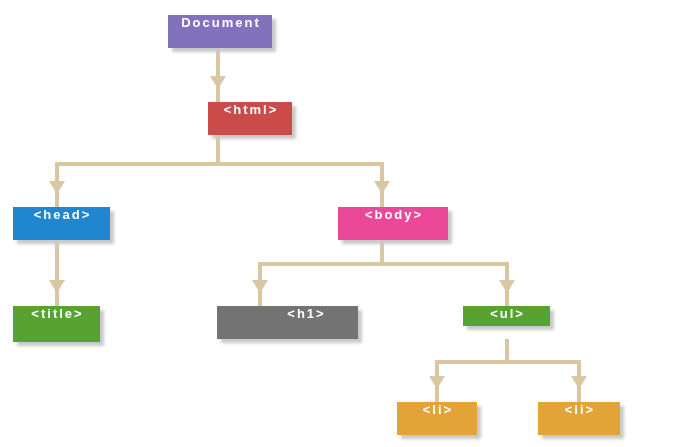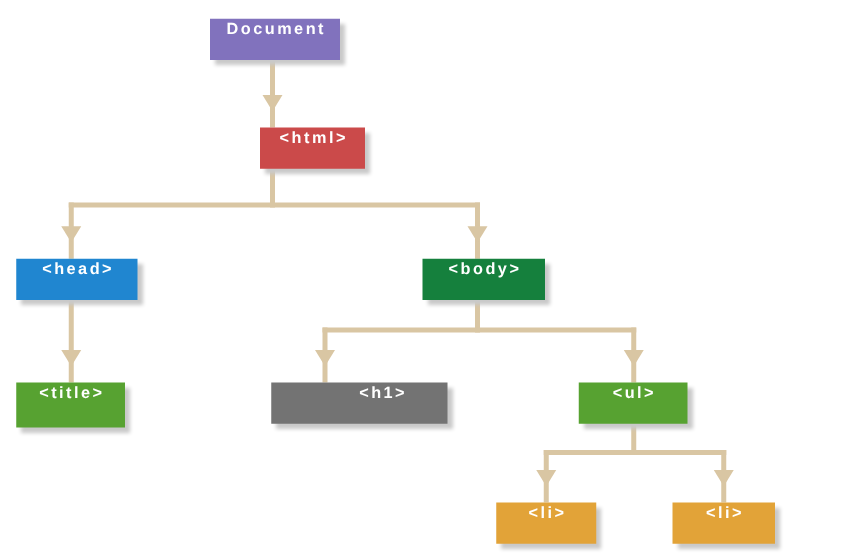--- a/index.html
+++ b/index.html
@@ -70,30 +70,30 @@
     <div class="arrowhead" style="left: 571px; top: 376px; border-top-color: rgb(217, 198, 163);"></div>
     <div class="node" style="left: 168px; top: 15px; width: 104px; height: 33px; background: rgb(129, 114, 189); color: rgb(255, 255, 255); box-shadow: rgb(201, 201, 201) 4px 4px 3px;">
       <span>Document</span>
     </div>
     <div class="node" style="left: 176px; top: 102px; width: 84px; height: 33px; background: rgb(203, 74, 74); color: rgb(255, 255, 255); box-shadow: rgb(201, 201, 201) 4px 4px 3px; margin-left: 32px;">
       <span>&lt;html&gt;</span>
     </div>
     <div class="node" style="left: 13px; top: 207px; width: 97px; height: 33px; background: rgb(32, 134, 208); color: rgb(255, 255, 255); box-shadow: rgb(201, 201, 201) 4px 4px 3px;">
       <span>&lt;head&gt;</span>
     </div>
-    <div class="node" style="left: 338px; top: 207px; width: 98px; height: 33px; background: #15803d; color: rgb(255, 255, 255); box-shadow: rgb(201, 201, 201) 4px 4px 3px;">
+    <div class="node" style="left: 338px; top: 207px; width: 110px; height: 33px; background: #ec4899; color: rgb(255, 255, 255); box-shadow: rgb(201, 201, 201) 4px 4px 3px;">
       <span>&lt;body&gt;</span>
     </div>
     <div class="node" style="left: 13px; top: 306px; width: 87px; height: 36px; background: rgb(87, 162, 49); color: rgb(255, 255, 255); box-shadow: rgb(201, 201, 201) 4px 4px 3px;">
       <span>&lt;title&gt;</span>
     </div>
     <div class="node" style="left: 217px; top: 306px; width: 105px; height: 33px; background: #737373; color: rgb(255, 255, 255); box-shadow: rgb(201, 201, 201) 4px 4px 3px; padding-left: 36px;">
       <span>&lt;h1&gt;</span>
     </div>
-    <div class="node" style="left: 463px; top: 306px; width: 87px; height: 33px; background: rgb(87, 162, 49); color: rgb(255, 255, 255); box-shadow: rgb(201, 201, 201) 4px 4px 3px;">
+    <div class="node" style="left: 463px; top: 306px; width: 87px; height: 20px; background: rgb(87, 162, 49); color: rgb(255, 255, 255); box-shadow: rgb(201, 201, 201) 4px 4px 3px;">
       <span>&lt;ul&gt;</span>
     </div>
     <div class="node" style="left: 397px; top: 402px; width: 80px; height: 33px; background: rgb(226, 163, 56); color: rgb(255, 255, 255); box-shadow: rgb(201, 201, 201) 4px 4px 3px;">
       <span>&lt;li&gt;</span>
     </div>
     <div class="node" style="left: 538px; top: 402px; width: 82px; height: 33px; background: rgb(226, 163, 56); color: rgb(255, 255, 255); box-shadow: rgb(201, 201, 201) 4px 4px 3px;">
       <span>&lt;li&gt;</span>
     </div>
   </div>
 

